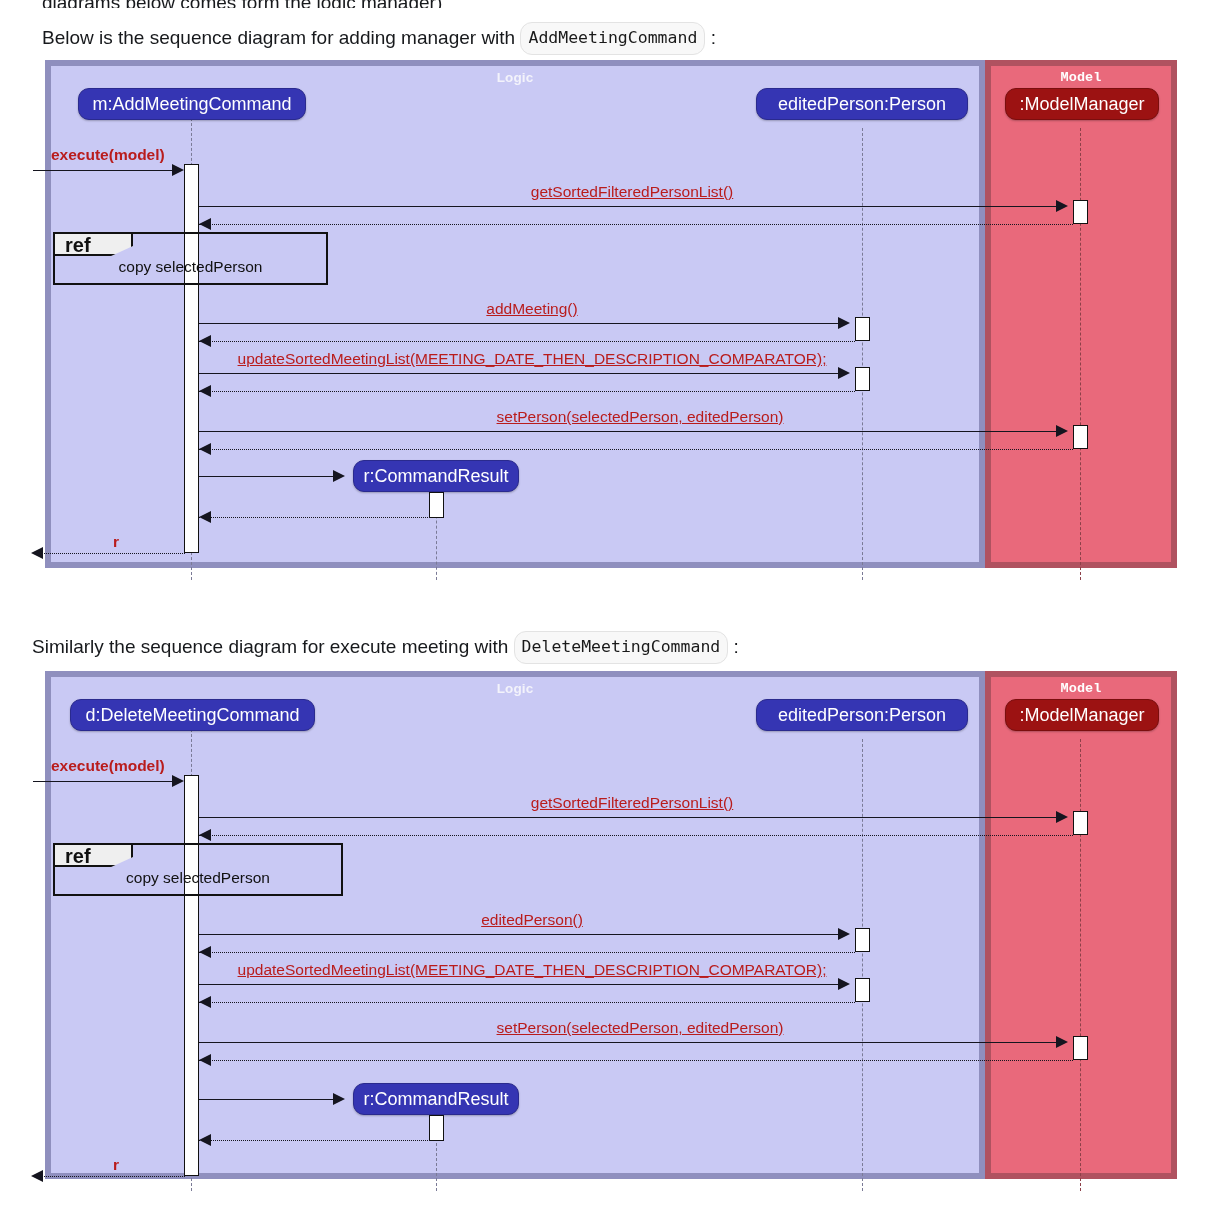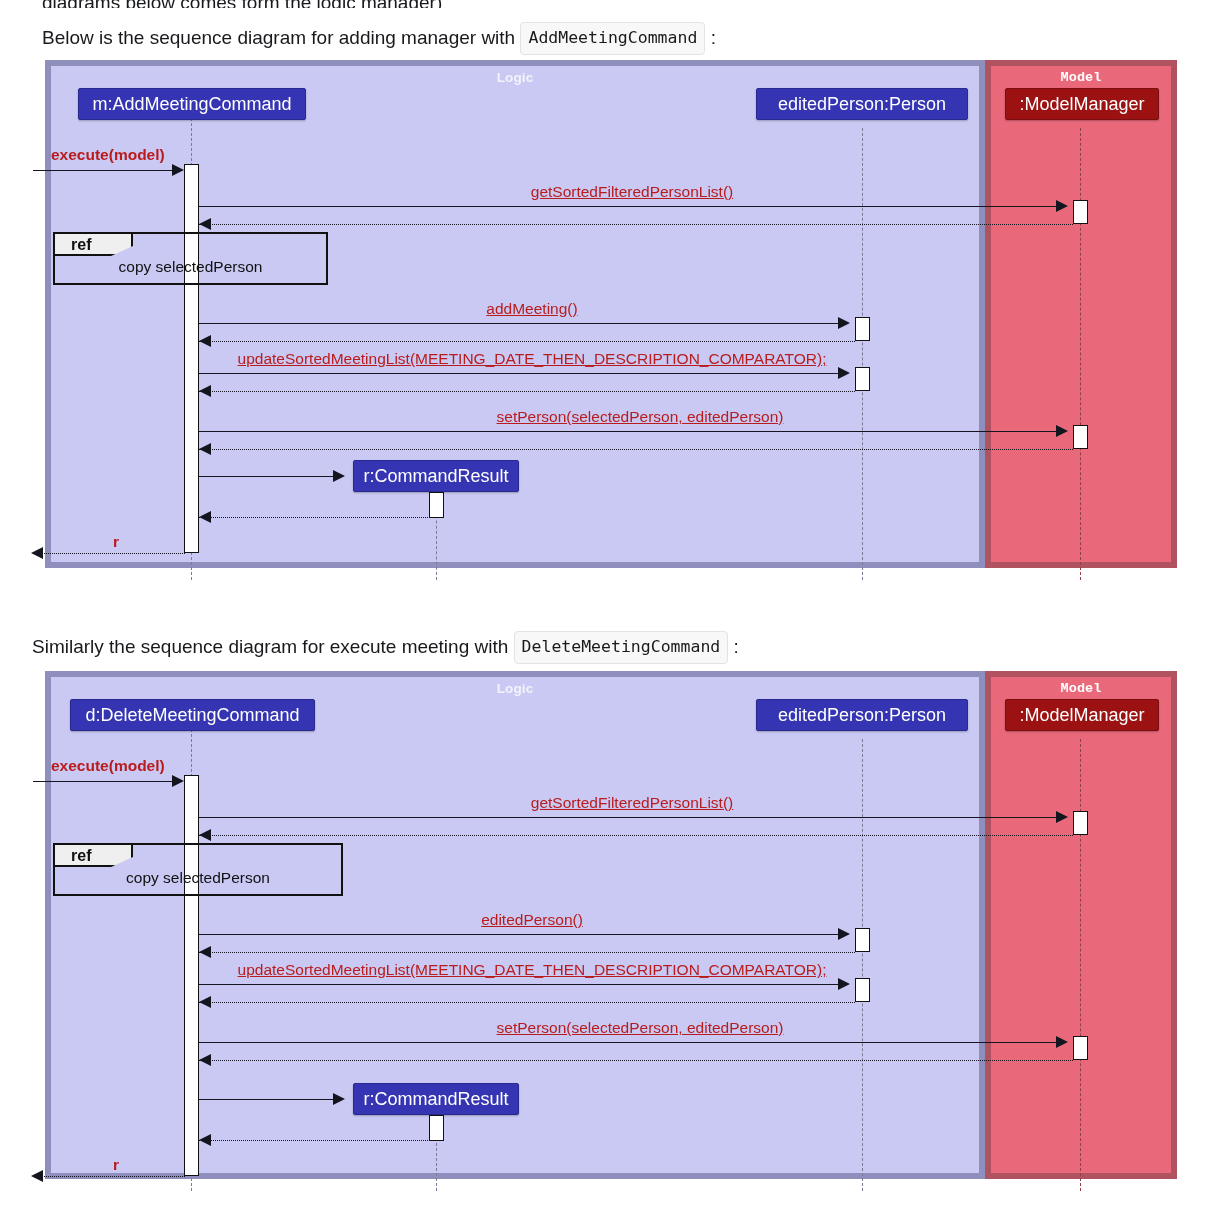--- a/index.html
+++ b/index.html
@@ -28,21 +28,21 @@
   .prose.cut {
     color: #17191c;
     overflow: hidden;
   }
   .code-chip {
     display: inline-block;
     font-family: "DejaVu Sans Mono", monospace;
     font-size: 16.5px;
     background: #f8f8f8;
     border: 1px solid #e3e3e3;
-    border-radius: 4px;
+    border-radius: 12px;
     padding: 2px 7px 3px 7px;
     vertical-align: 1px;
     color: #1a1a1a;
     letter-spacing: 0px;
   }
 
   
   .diagram {
     position: absolute;
     box-sizing: border-box;
@@ -64,21 +64,21 @@
     font-weight: bold;
     color: #f3f3fb;
     letter-spacing: .1px;
   }
   .partition.model .partition-title { color: #ffffff; }
 
   
   .participant {
     position: absolute;
     box-sizing: border-box;
-    border-radius: 2px;
+    border-radius: 11px;
     color: #ffffff;
     font-size: 18px;
     line-height: 1;
     display: flex;
     align-items: center;
     justify-content: center;
     white-space: nowrap;
     border: 1px solid rgba(0,0,0,.25);
     box-shadow: 0 1px 2px rgba(0,0,0,.25);
   }
@@ -142,24 +142,24 @@
     background: transparent;
   }
   .ref-tag {
     position: absolute;
     left: 0; top: 0;
     height: 22px;
     box-sizing: border-box;
     background: #efefef;
     border-right: 2.2px solid #111111;
     border-bottom: 2.2px solid #111111;
-    font-size: 16px;
+    font-size: 20px;
     font-weight: bold;
     color: #111111;
-    padding: 2px 0 0 16px;
+    padding: 2px 0 0 10px;
     line-height: 18px;
     clip-path: polygon(0 0, 100% 0, 100% 55%, 72% 100%, 0 100%);
   }
   .ref-body {
     position: absolute;
     left: 0; right: 0;
     top: 24px;
     text-align: center;
     font-size: 15.5px;
     color: #111111;

